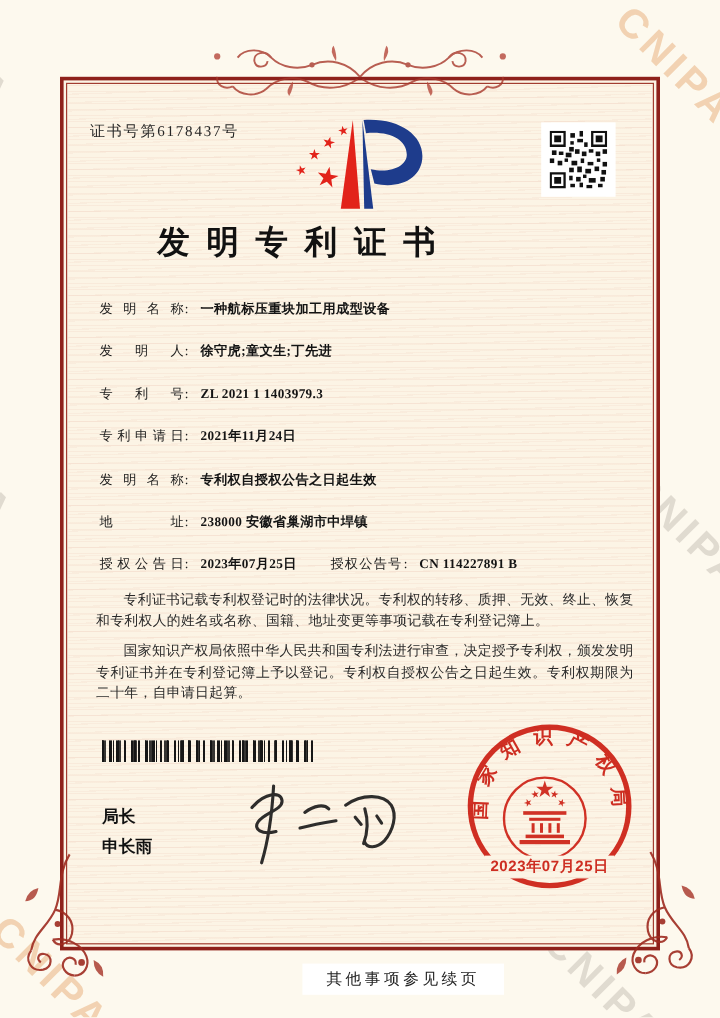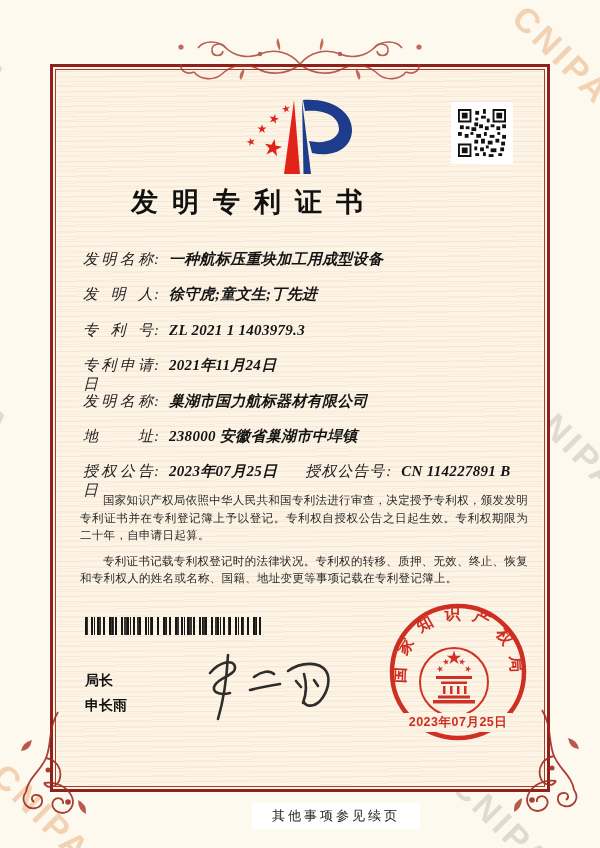--- a/index.html
+++ b/index.html
@@ -32,21 +32,21 @@
   
   .cert-no{position:absolute;left:75px;top:101px;font-size:12.5px;letter-spacing:1.5px;color:#262626;z-index:3;}
   .logo{position:absolute;left:240px;top:96px;z-index:3;}
   .qr{position:absolute;left:451px;top:102px;width:62px;height:62px;background:#fff;z-index:3;
       display:flex;align-items:center;justify-content:center;}
   .title{position:absolute;left:0;top:184px;width:494px;text-align:center;font-size:27px;
          font-weight:700;letter-spacing:14px;text-indent:14px;color:#111;z-index:3;}
 
   
   .fields{position:absolute;left:83px;top:250px;z-index:3;}
-  .frow{display:flex;align-items:baseline;height:16px;margin-bottom:19.4px;font-size:15px;font-style:italic;}
+  .frow{display:flex;align-items:baseline;height:16px;margin-bottom:19.4px;font-size:11px;}
   .flabel{display:inline-block;width:70px;text-align:justify;text-align-last:justify;color:#1c1c1c;}
   .fcolon{margin-left:1px;}
   .fvalue{margin-left:10px;font-weight:600;letter-spacing:.3px;color:#141414;text-align:center;}
   .fpair2{margin-left:28px;display:flex;align-items:baseline;}
   .flabel2{letter-spacing:1px;}
 
   
   .paras{position:absolute;left:80px;top:492px;width:448px;z-index:3;}
   .paras p{margin:0 0 8px 0;font-size:11.5px;line-height:17.5px;text-indent:2em;
            text-align:justify;letter-spacing:.3px;color:#2a2a2a;}
@@ -93,20 +93,21 @@
   <span class="wm gray" style="left:132px;top:514px;">CNIPA</span>
   <span class="wm gray" style="left:542px;top:386px;">CNIPA</span>
   <span class="wm tan" style="left:12px;top:756px;">CNIPA</span>
   <span class="wm gray" style="left:472px;top:766px;">CNIPA</span>
 
   <div class="frame">
     <div class="texture"></div>
     <div class="innerline"></div>
   </div>
 
+  <div class="cert-no">证书号第6178437号</div>
 
   <div class="logo">
     <svg width="120" height="80" viewBox="0 0 120 80">
       <defs>
         <polygon id="st" points="0,-10 2.25,-3.09 9.51,-3.09 3.63,1.18 5.88,8.09 0,3.82 -5.88,8.09 -3.63,1.18 -9.51,-3.09 -2.25,-3.09"></polygon>
       </defs>
       <path d="M63,4 C92,2 112,16 112,34 C112,52 94,62 72,57 L69,45 C86,49 99,42 99,33 C99,20 84,13 65,15 Z" fill="#1e3c8c"></path>
       <polygon points="54,4 60,78 44,78" fill="#e2231a"></polygon>
       <polygon points="62,4 71,78 63.5,78" fill="#1e3c8c"></polygon>
       <g fill="#e2231a">
@@ -184,42 +185,42 @@
       <span class="fvalue">ZL 2021 1 1403979.3</span>
     </div>
     <div class="frow">
       <span class="flabel">专利申请日</span>
         <span class="fcolon">:</span>
       <span class="fvalue">2021年11月24日</span>
     </div>
     <div class="frow">
       <span class="flabel">发明名称</span>
         <span class="fcolon">:</span>
-      <span class="fvalue">巢湖市国力航标器材有限公司</span>
+      <span class="fvalue">专利权自授权公告之日起生效</span>
     </div>
     <div class="frow">
       <span class="flabel">地址</span>
         <span class="fcolon">:</span>
       <span class="fvalue">238000 安徽省巢湖市中垾镇</span>
     </div>
     <div class="frow">
       <span class="flabel">授权公告日</span>
         <span class="fcolon">:</span>
       <span class="fvalue">2023年07月25日</span>
       <span class="fpair2">
         <span class="flabel2">授权公告号</span>
           <span class="fcolon">:</span>
         <span class="fvalue">CN 114227891 B</span>
       </span>
     </div>
   </div>
 
   <div class="paras">
+    <p>专利证书记载专利权登记时的法律状况。专利权的转移、质押、无效、终止、恢复和专利权人的姓名或名称、国籍、地址变更等事项记载在专利登记簿上。</p>
     <p>国家知识产权局依照中华人民共和国专利法进行审查，决定授予专利权，颁发发明专利证书并在专利登记簿上予以登记。专利权自授权公告之日起生效。专利权期限为二十年，自申请日起算。</p>
-    <p>专利证书记载专利权登记时的法律状况。专利权的转移、质押、无效、终止、恢复和专利权人的姓名或名称、国籍、地址变更等事项记载在专利登记簿上。</p>
   </div>
 
   <div class="barcode"></div>
 
   <div class="director">
     <div>局长</div>
     <div>申长雨</div>
   </div>
 
   <div class="signature">

